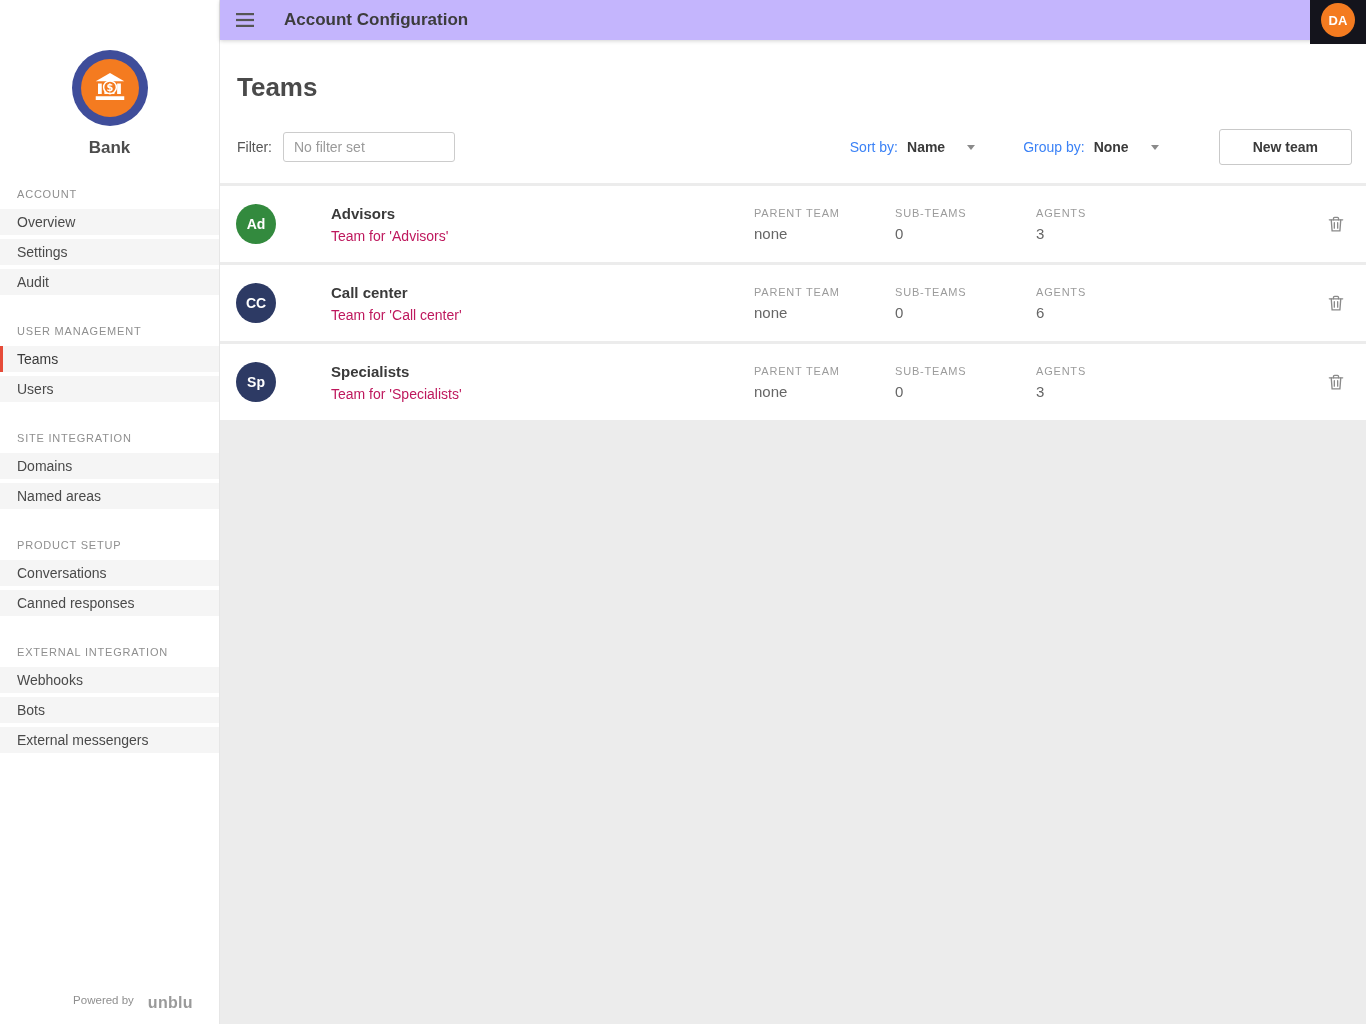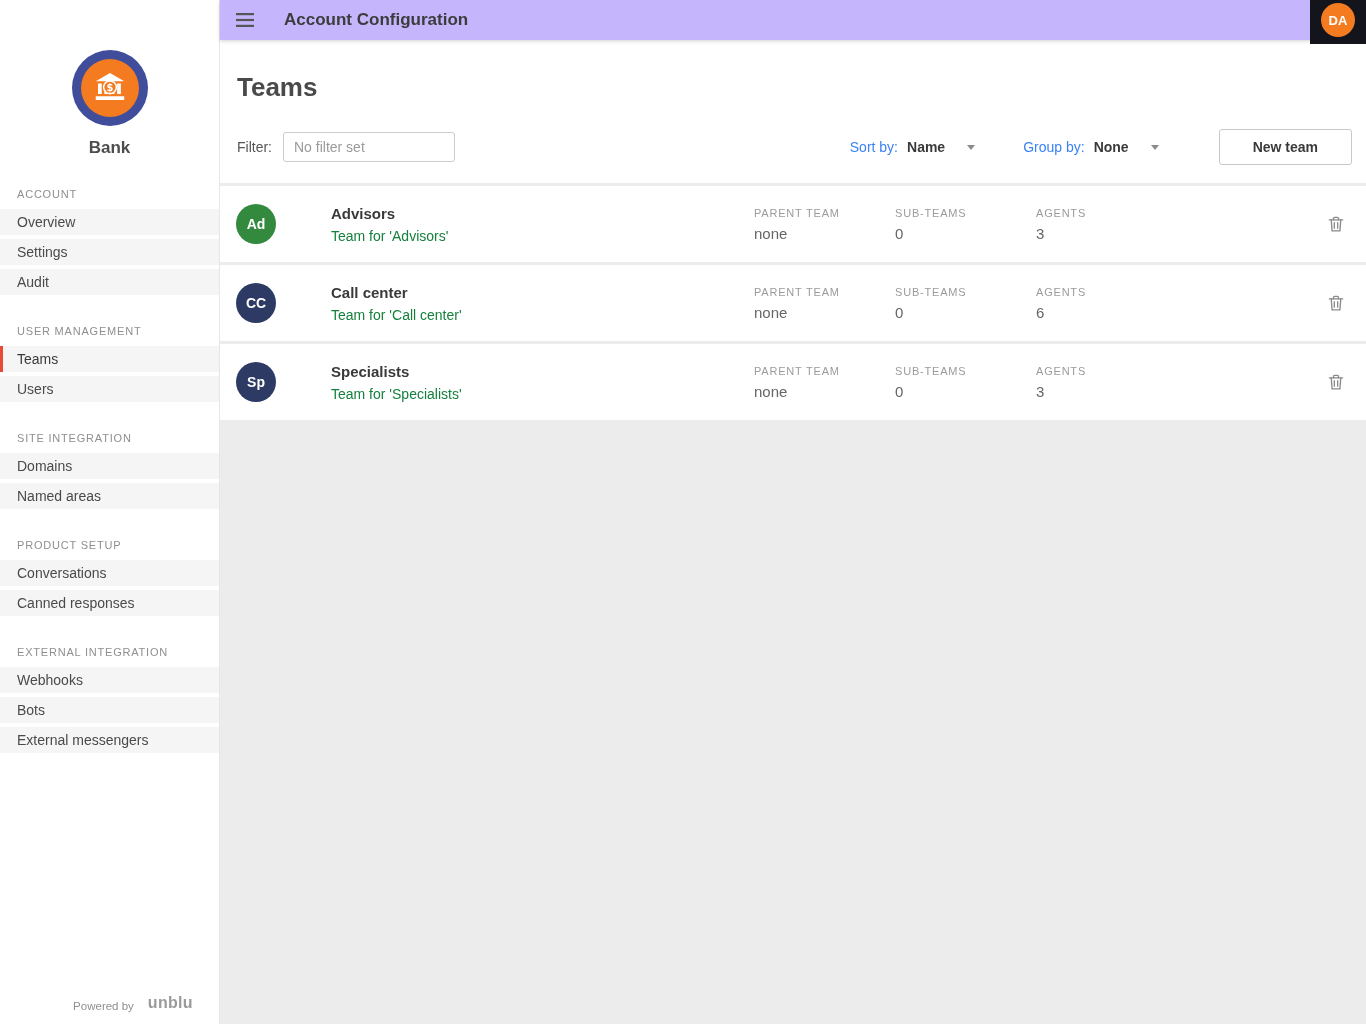--- a/index.html
+++ b/index.html
@@ -34,21 +34,21 @@
   .nav-section:first-child .nav-section-label { padding-top: 30px; }
   .nav-item {
     height: 26px; margin-bottom: 4px; background: #f5f5f5;
     display: flex; align-items: center; padding-left: 17px;
     font-size: 14px; color: #4a4a4a; cursor: pointer;
   }
   .nav-item.active { border-left: 3px solid #e64b38; padding-left: 14px; color: #3a3a3a; }
 
   .sidebar-footer {
     margin-top: auto; padding: 14px 0 12px; display: flex;
-    align-items: flex-end; justify-content: center; gap: 14px;
+    align-items: flex-start; justify-content: center; gap: 14px;
     font-size: 11.5px; color: #8f8f8f; margin-left: 47px;
   }
   .unblu-brand { font-size: 16px; font-weight: 700; color: #9a9a9a; letter-spacing: .3px; }
 
   
   .content { flex: 1; display: flex; flex-direction: column; background: #ececec; min-width: 0; }
 
   .topbar {
     height: 40px; flex: none; background: #c4b5fd; display: flex; align-items: center;
     box-shadow: 0 1px 4px rgba(0,0,0,.18); position: relative; z-index: 3;
@@ -110,21 +110,21 @@
   .team-avatar {
     width: 40px; height: 40px; border-radius: 50%; flex: none;
     color: #fff; font-weight: 700; font-size: 14px;
     display: flex; align-items: center; justify-content: center;
   }
   .team-info { margin-left: 55px; width: 423px; flex: none; }
   .team-name {
     font-size: 15px; font-weight: 700; color: #3a3a3a; text-decoration: none;
     cursor: pointer; display: inline-block;
   }
-  .team-desc { font-size: 14px; color: #15803d; margin-top: 5px; }
+  .team-desc { font-size: 14px; color: #be185d; margin-top: 5px; }
   .team-stat { width: 141px; flex: none; }
   .stat-label { font-size: 11px; color: #9b9b9b; letter-spacing: .8px; text-transform: uppercase; }
   .stat-value { font-size: 15px; color: #666; margin-top: 6px; }
   .row-spacer { flex: 1; }
   .delete-btn {
     background: none; border: none; cursor: pointer; color: #8a8a8a;
     padding: 6px; display: flex; align-items: center; justify-content: center;
   }
 </style>
 </head>

